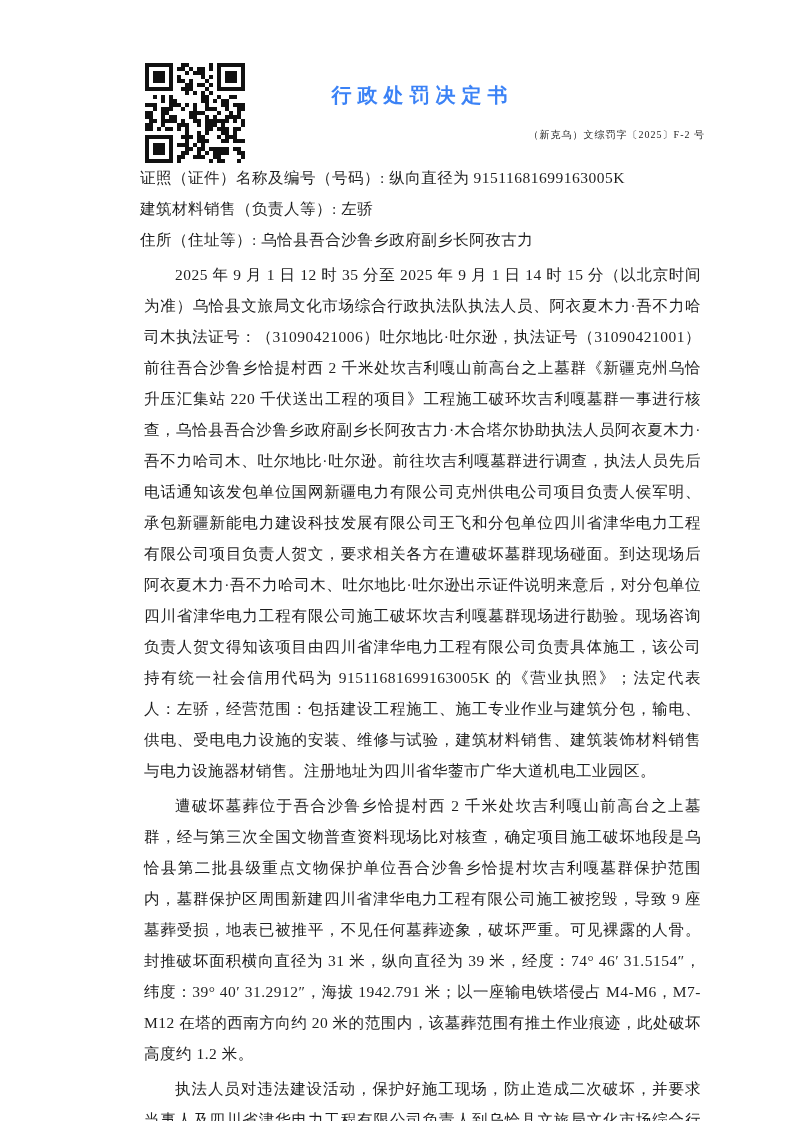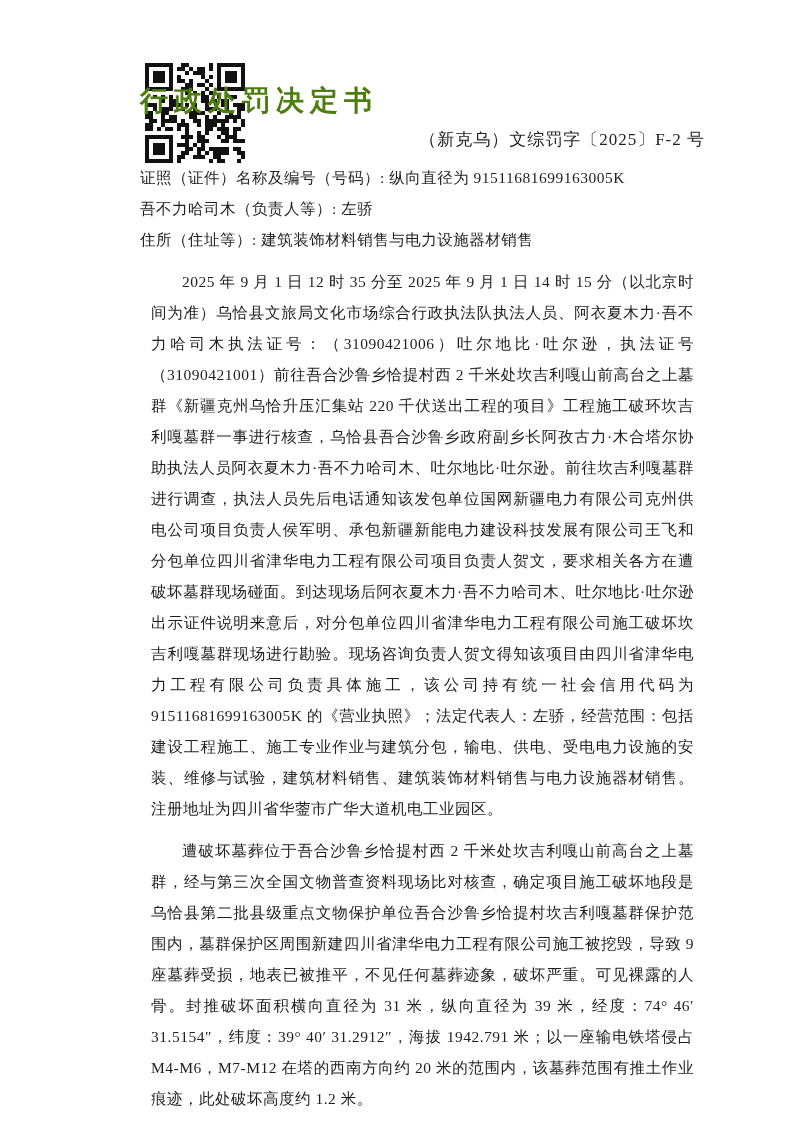--- a/index.html
+++ b/index.html
@@ -24,51 +24,52 @@
     width: 100px;
     height: 100px;
   }
   .qr svg { display: block; }
   .title {
     position: absolute;
     left: 140px;
     top: 82px;
     width: 565px;
     margin: 0;
-    font-size: 28px;
+    text-align: center;
+    font-size: 20px;
     font-weight: bold;
     letter-spacing: 6px;
-    color: #4d7c0f;
+    color: #3b82f6;
     white-space: nowrap;
   }
   .doc-number {
     position: absolute;
     left: 140px;
     top: 128px;
     width: 565px;
     text-align: right;
-    font-size: 17px;
+    font-size: 10px;
     letter-spacing: 1px;
     color: #222;
   }
   .content {
     position: absolute;
     left: 140px;
     top: 162px;
     width: 565px;
     font-size: 15.5px;
     line-height: 31px;
     color: #1e1e1e;
   }
   .field-line {
     white-space: nowrap;
     letter-spacing: 0.5px;
   }
   .body-text p {
-    margin: 11px;
+    margin: 4px;
     text-align: justify;
     text-justify: inter-character;
     text-indent: 2em;
     letter-spacing: 0.5px;
     font-family: Liberation Serif, serif;
   }
 </style>
 </head>
 <body>
 
@@ -292,22 +293,22 @@
         <rect x="8" y="80" width="12" height="12" fill="#111"></rect>
       </svg>
     </div>
 
   <h1 class="title">行政处罚决定书</h1>
 
   <div class="doc-number">（新克乌）文综罚字〔2025〕F-2 号</div>
 
   <div class="content">
     <div class="field-line">证照（证件）名称及编号（号码）: 纵向直径为 91511681699163005K</div>
-    <div class="field-line">吾不力哈司木（负责人等）: 左骄</div>
-    <div class="field-line">住所（住址等）: 建筑装饰材料销售与电力设施器材销售</div>
+    <div class="field-line">建筑材料销售（负责人等）: 左骄</div>
+    <div class="field-line">住所（住址等）: 乌恰县吾合沙鲁乡政府副乡长阿孜古力</div>
 
     <div class="body-text">
       <p>2025 年 9 月 1 日 12 时 35 分至 2025 年 9 月 1 日 14 时 15 分（以北京时间为准）乌恰县文旅局文化市场综合行政执法队执法人员、阿衣夏木力·吾不力哈司木执法证号：（31090421006）吐尔地比·吐尔逊，执法证号（31090421001）前往吾合沙鲁乡恰提村西 2 千米处坎吉利嘎山前高台之上墓群《新疆克州乌恰升压汇集站 220 千伏送出工程的项目》工程施工破环坎吉利嘎墓群一事进行核查，乌恰县吾合沙鲁乡政府副乡长阿孜古力·木合塔尔协助执法人员阿衣夏木力·吾不力哈司木、吐尔地比·吐尔逊。前往坎吉利嘎墓群进行调查，执法人员先后电话通知该发包单位国网新疆电力有限公司克州供电公司项目负责人侯军明、承包新疆新能电力建设科技发展有限公司王飞和分包单位四川省津华电力工程有限公司项目负责人贺文，要求相关各方在遭破坏墓群现场碰面。到达现场后阿衣夏木力·吾不力哈司木、吐尔地比·吐尔逊出示证件说明来意后，对分包单位四川省津华电力工程有限公司施工破坏坎吉利嘎墓群现场进行勘验。现场咨询负责人贺文得知该项目由四川省津华电力工程有限公司负责具体施工，该公司持有统一社会信用代码为 91511681699163005K 的《营业执照》；法定代表人：左骄，经营范围：包括建设工程施工、施工专业作业与建筑分包，输电、供电、受电电力设施的安装、维修与试验，建筑材料销售、建筑装饰材料销售与电力设施器材销售。注册地址为四川省华蓥市广华大道机电工业园区。</p>
       <p>遭破坏墓葬位于吾合沙鲁乡恰提村西 2 千米处坎吉利嘎山前高台之上墓群，经与第三次全国文物普查资料现场比对核查，确定项目施工破坏地段是乌恰县第二批县级重点文物保护单位吾合沙鲁乡恰提村坎吉利嘎墓群保护范围内，墓群保护区周围新建四川省津华电力工程有限公司施工被挖毁，导致 9 座墓葬受损，地表已被推平，不见任何墓葬迹象，破坏严重。可见裸露的人骨。封推破坏面积横向直径为 31 米，纵向直径为 39 米，经度：74° 46′ 31.5154″，纬度：39° 40′ 31.2912″，海拔 1942.791 米；以一座输电铁塔侵占 M4-M6，M7-M12 在塔的西南方向约 20 米的范围内，该墓葬范围有推土作业痕迹，此处破坏高度约 1.2 米。</p>
       <p>执法人员对违法建设活动，保护好施工现场，防止造成二次破坏，并要求当事人及四川省津华电力工程有限公司负责人到乌恰县文旅局文化市场综合行政执法</p>
     </div>
   </div>
 
 </div>
 

